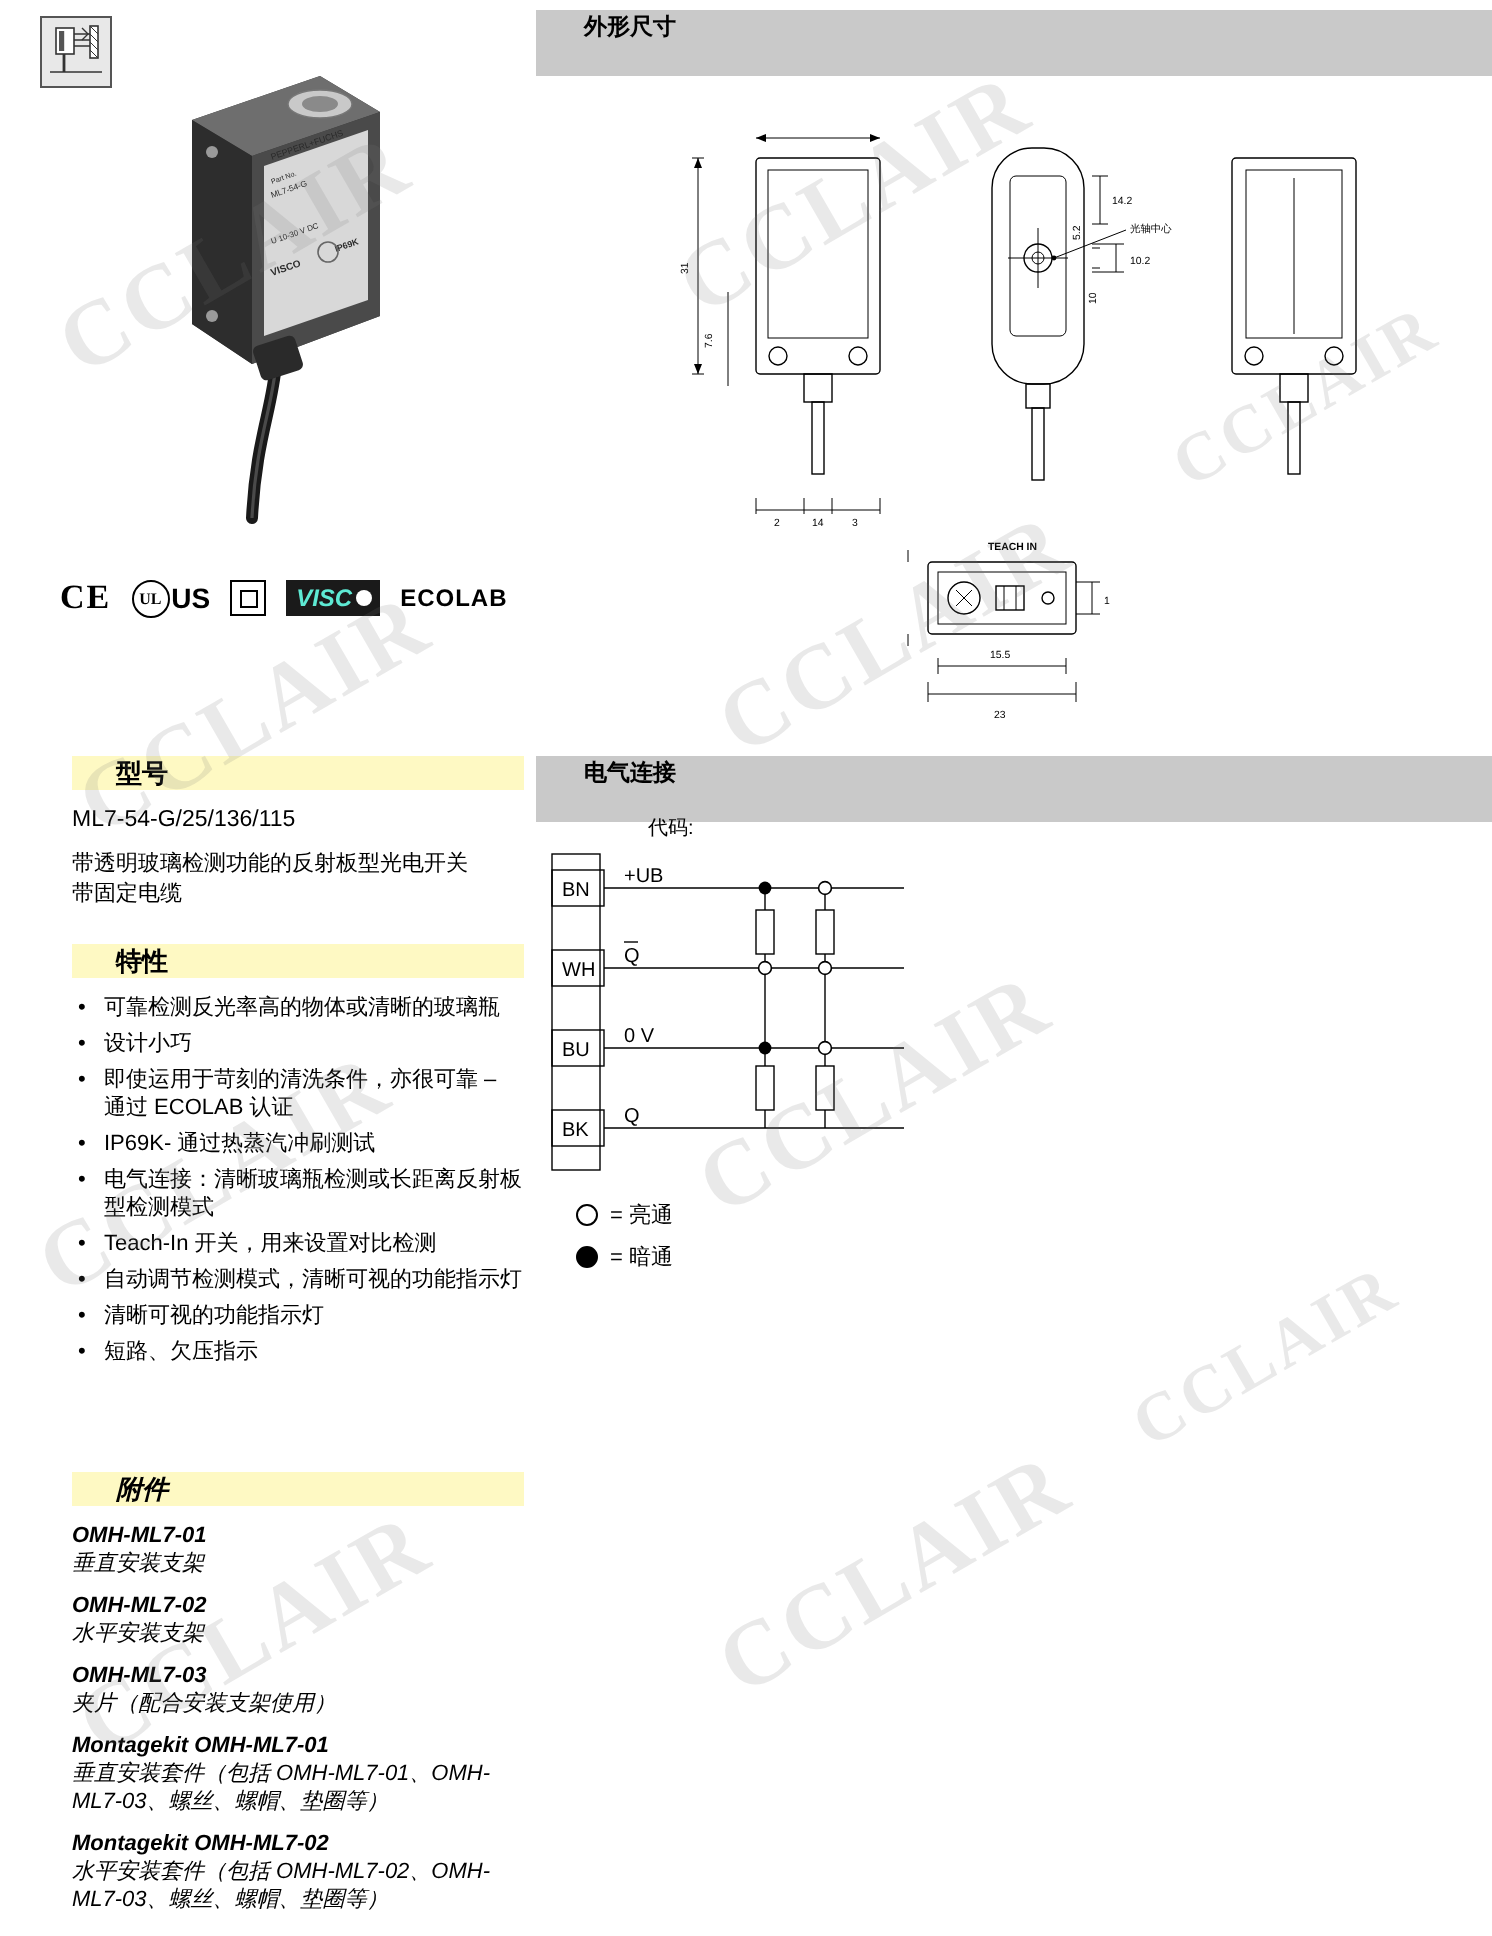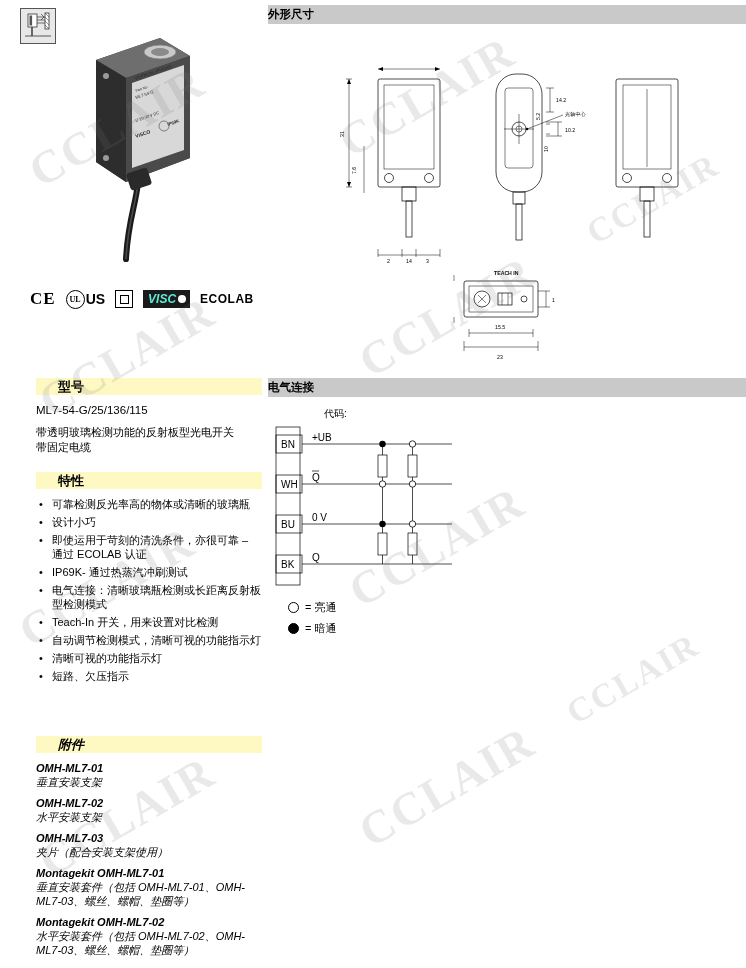--- a/index.html
+++ b/index.html
@@ -135,25 +135,25 @@
     top: 0;
   }
 
   .acc-item { margin-top: 7px; line-height: 14px; }
   .acc-title { font-weight: bold; font-size: 11px; }
   .acc-sub { font-size: 11px; }
 
   
   .rhead {
     background: #c9c9c9;
-    height: 19px;
+    height: 33px;
     line-height: 19px;
     font-weight: bold;
     font-size: 11.5px;
-    padding-left: 0;
+    padding-left: 24px;
     box-sizing: border-box;
     width: 478px;
   }
 
   .dim-area { position: absolute; left: 0; top: 24px; width: 478px; height: 320px; }
   .elec-area { position: absolute; left: 0; top: 405px; width: 478px; height: 300px; }
 
   .legend { position: absolute; font-size: 11px; }
   .legend-row { display: flex; align-items: center; gap: 6px; margin-bottom: 6px; }
   .circ-open { width: 9px; height: 9px; border: 1.3px solid #000; border-radius: 50%; background: #fff; }

